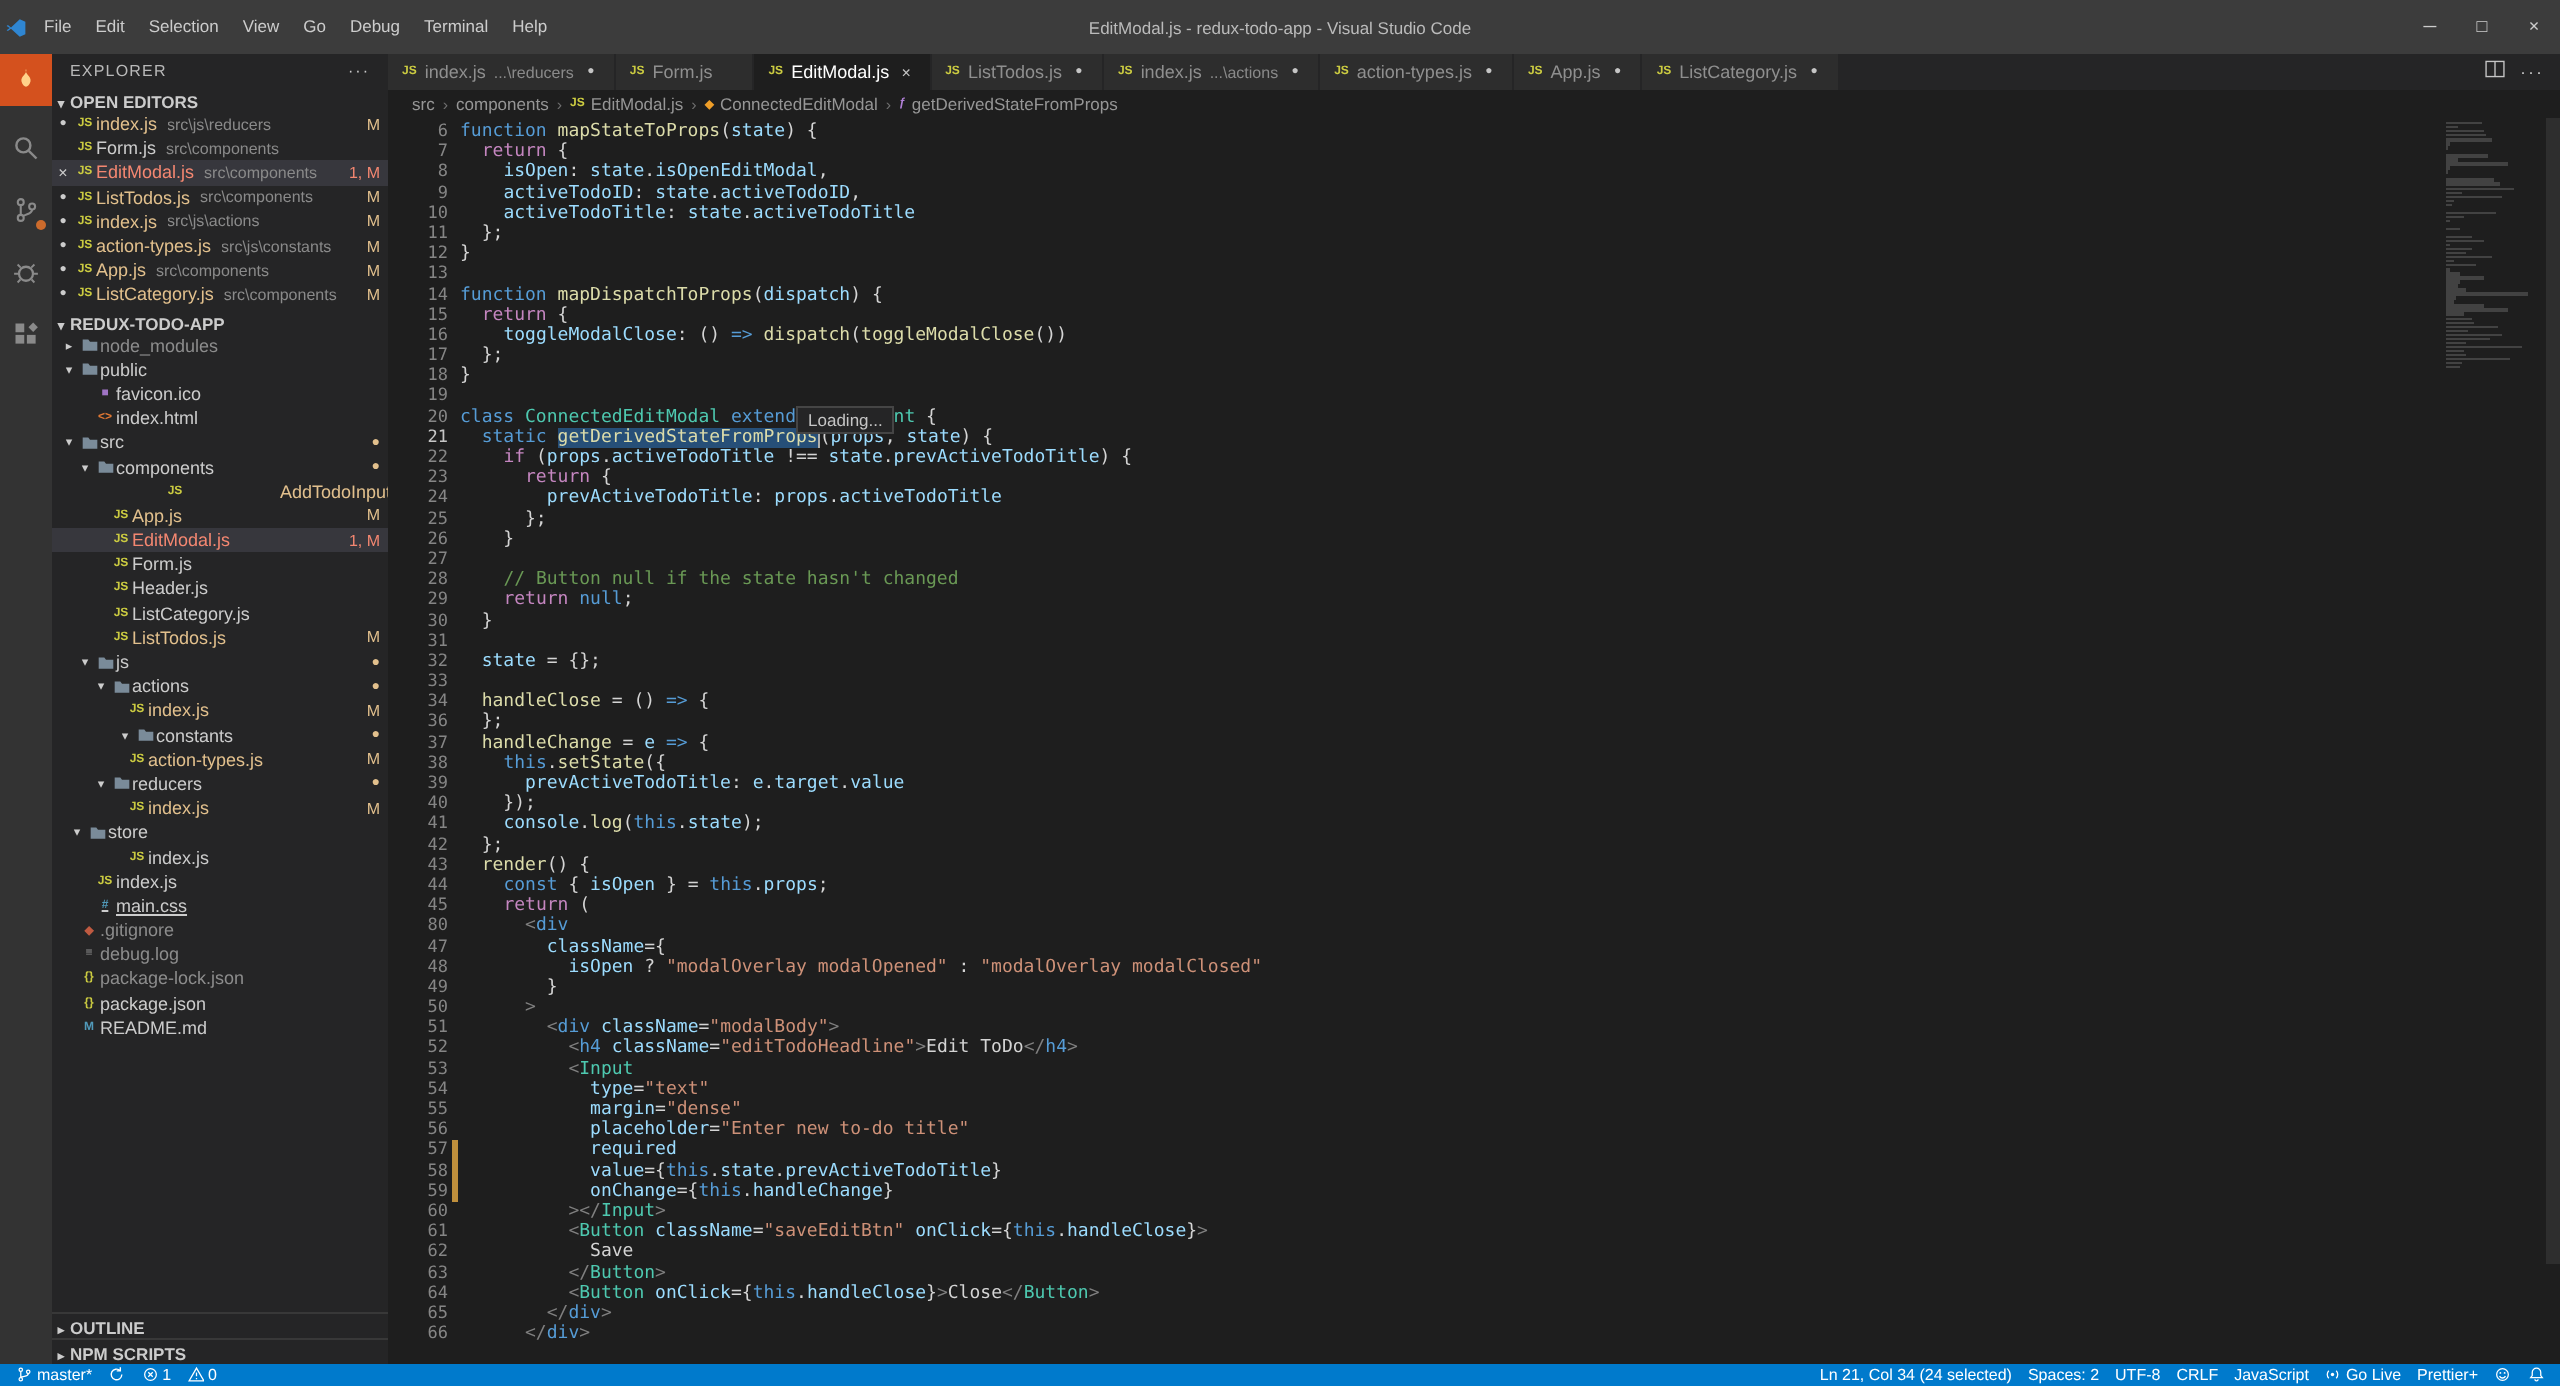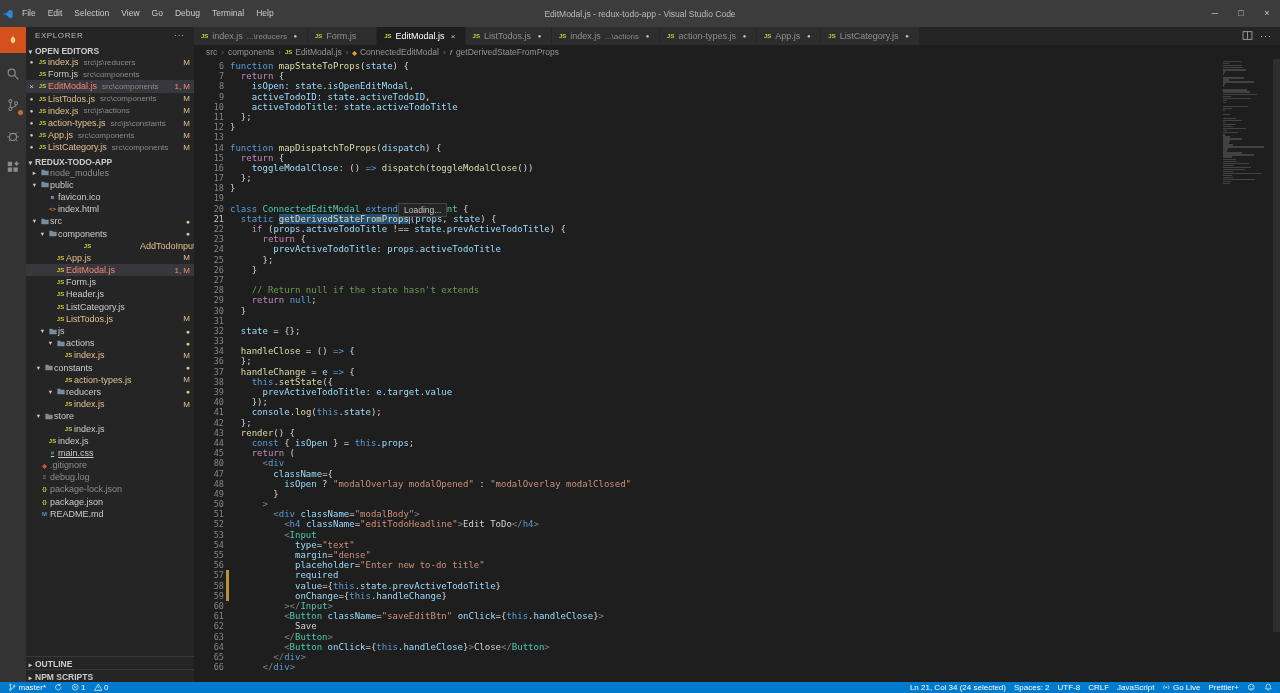--- a/index.html
+++ b/index.html
@@ -321,21 +321,21 @@
               </svg></span>
             <span class="label" style="color: rgb(204, 204, 204);">actions</span>
             <span class="dot-badge" style="color: rgb(226, 192, 141);">●</span>
           </div>
           <div class="row" style="padding-left: 28px;">
             <span class="spacer9"></span>
             <span class="ficon" style="color: rgb(203, 203, 65);">JS</span>
             <span class="label" style="color: rgb(226, 192, 141);">index.js</span>
             <span class="badge" style="color: rgb(226, 192, 141);">M</span>
           </div>
-          <div class="row" style="padding-left: 8px;">
+          <div class="row" style="padding-left: 32px;">
             <span class="caret">▾</span>
             <span class="ficon"><svg viewBox="0 0 16 16" width="10" height="9">
                 <path d="M1.5 3h5L8 5h6.5v8h-13z" fill="#7a8b99"></path>
               </svg></span>
             <span class="label" style="color: rgb(204, 204, 204);">constants</span>
             <span class="dot-badge" style="color: rgb(226, 192, 141);">●</span>
           </div>
           <div class="row" style="padding-left: 28px;">
             <span class="spacer9"></span>
             <span class="ficon" style="color: rgb(203, 203, 65);">JS</span>
@@ -604,21 +604,21 @@
               <span class="ltext"><span class="tk-p">    }</span></span>
             </div>
             <div class="code-line">
               <span class="ln">27</span>
               <span class="gitmark"></span>
               <span class="ltext"></span>
             </div>
             <div class="code-line">
               <span class="ln">28</span>
               <span class="gitmark"></span>
-              <span class="ltext"><span class="tk-p">    </span><span class="tk-m">// Return null if the state hasn't extends</span></span>
+              <span class="ltext"><span class="tk-p">    </span><span class="tk-m">// Button null if the state hasn't changed</span></span>
             </div>
             <div class="code-line">
               <span class="ln">29</span>
               <span class="gitmark"></span>
               <span class="ltext"><span class="tk-p">    </span><span class="tk-c">return</span><span class="tk-p"> </span><span class="tk-k">null</span><span class="tk-p">;</span></span>
             </div>
             <div class="code-line">
               <span class="ln">30</span>
               <span class="gitmark"></span>
               <span class="ltext"><span class="tk-p">  }</span></span>

